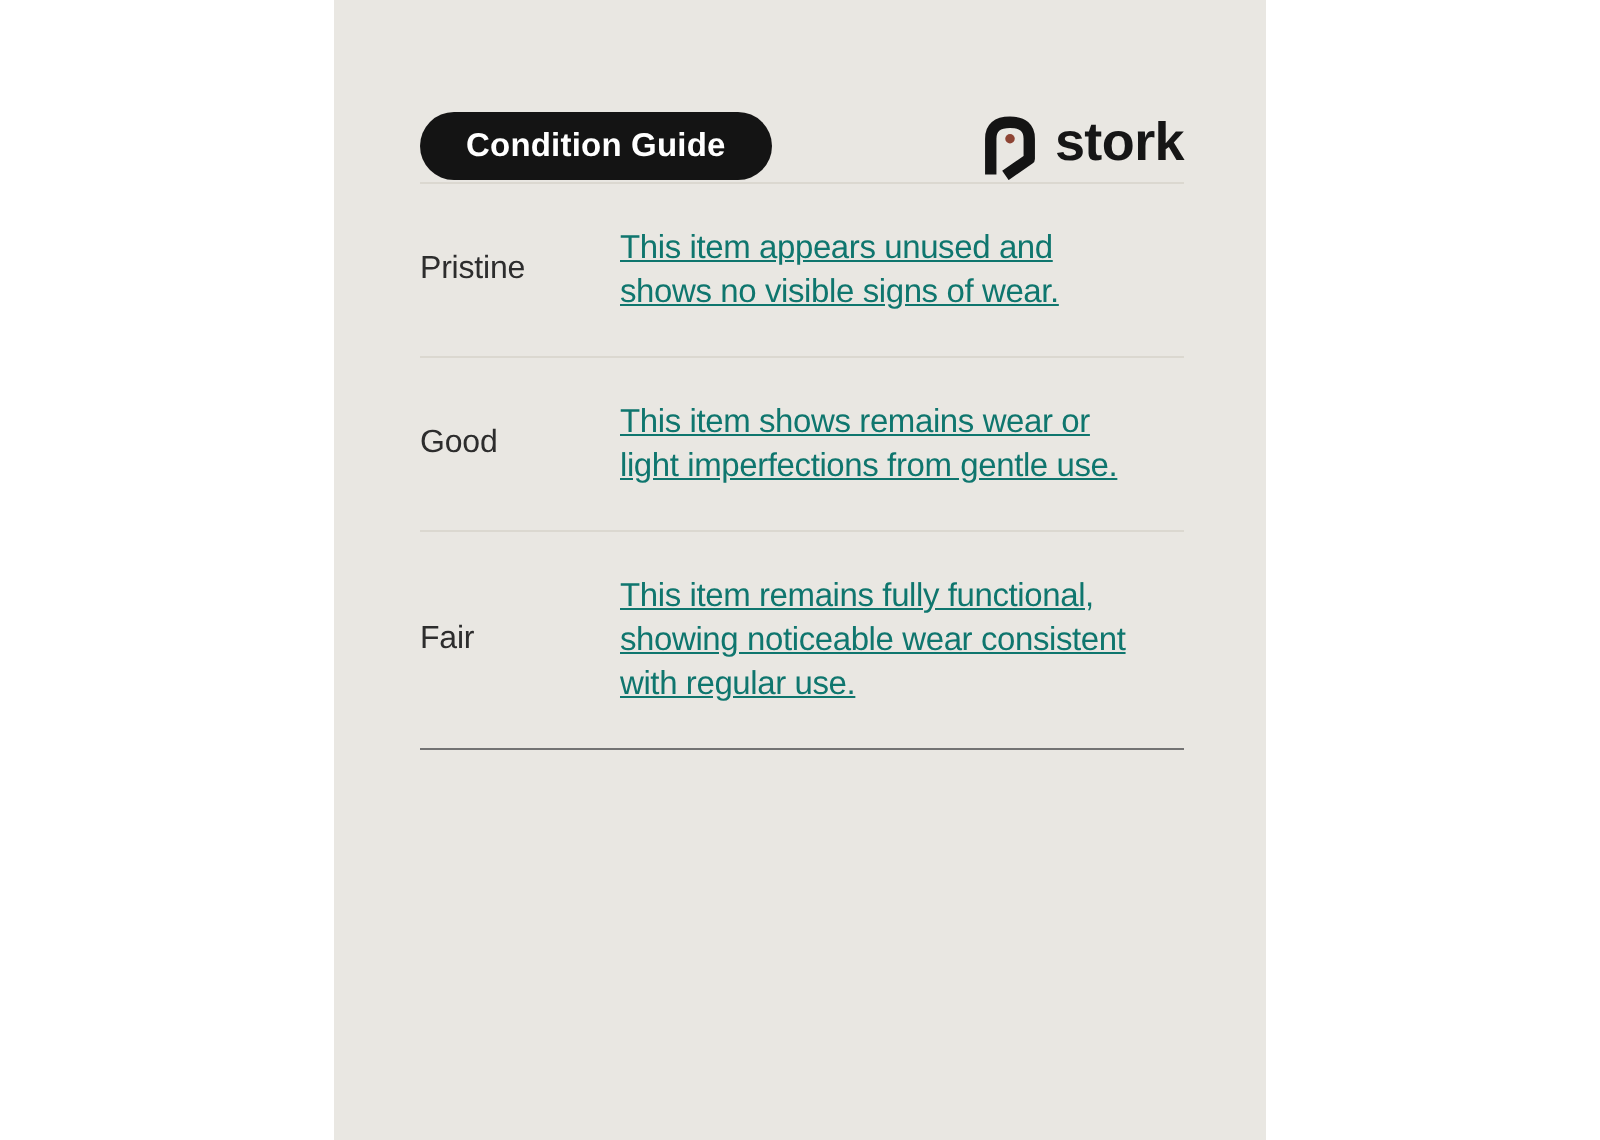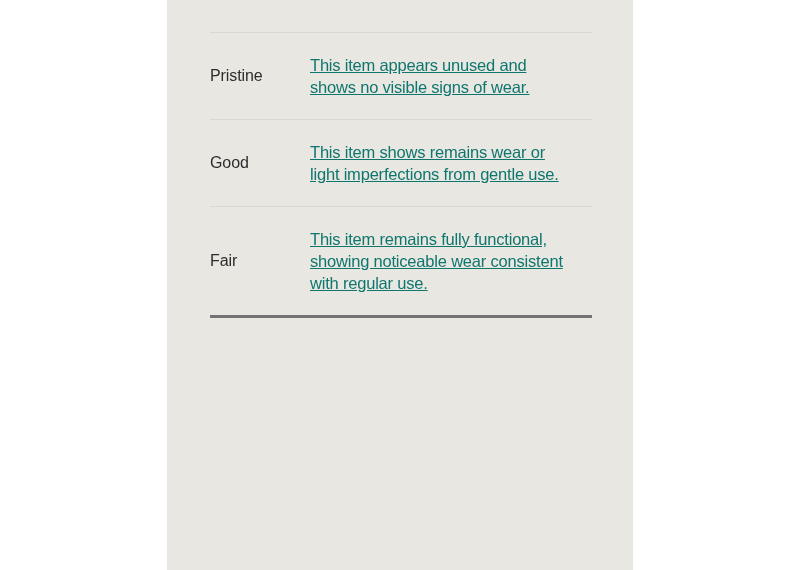--- a/index.html
+++ b/index.html
@@ -47,22 +47,21 @@
   .brand-icon { display: block; }
   .brand-name {
     font-size: 27px;
     font-weight: bold;
     color: #161616;
     letter-spacing: -0.3px;
     line-height: 1;
     padding-bottom: 3px;
   }
   .rows {
-    margin-top: 32px;
-    border-bottom: 3px solid #737373;
+    border-bottom: 1px solid #737373;
   }
   .row {
     display: flex;
     border-top: 1px solid #dbd8d0;
     padding: 21px 0;
     align-items: center;
   }
   .row-label {
     width: 100px;
     flex: 0 0 100px;
@@ -81,20 +80,33 @@
     letter-spacing: -0.2px;
     text-decoration: underline;
   }
 </style>
 </head>
 <body>
 
 <div class="stage">
   <div class="panel">
 
+    <div class="header">
+      <span class="badge">Condition Guide</span>
+
+      <div class="brand">
+        <span>
+          <svg class="brand-icon" width="30" height="33" viewBox="0 0 32 36" aria-hidden="true">
+            <path d="M5.5 33 L5.5 13.5 Q5.5 4.5 16 4.5 Q26.5 4.5 26.5 13.5 L26.5 24.5 L13.5 33.5" fill="none" stroke="#141414" stroke-width="6.2" stroke-linejoin="round" stroke-linecap="butt"></path>
+            <circle cx="16" cy="13.5" r="2.6" fill="#8e4434"></circle>
+          </svg>
+        </span>
+        <span class="brand-name">stork</span>
+      </div>
+    </div>
 
     <div class="rows">
       <div class="row">
         <div class="row-label">Pristine</div>
         <div class="row-desc">This item appears unused and shows no visible signs of wear.</div>
       </div>
 
 
       <div class="row">
         <div class="row-label">Good</div>

